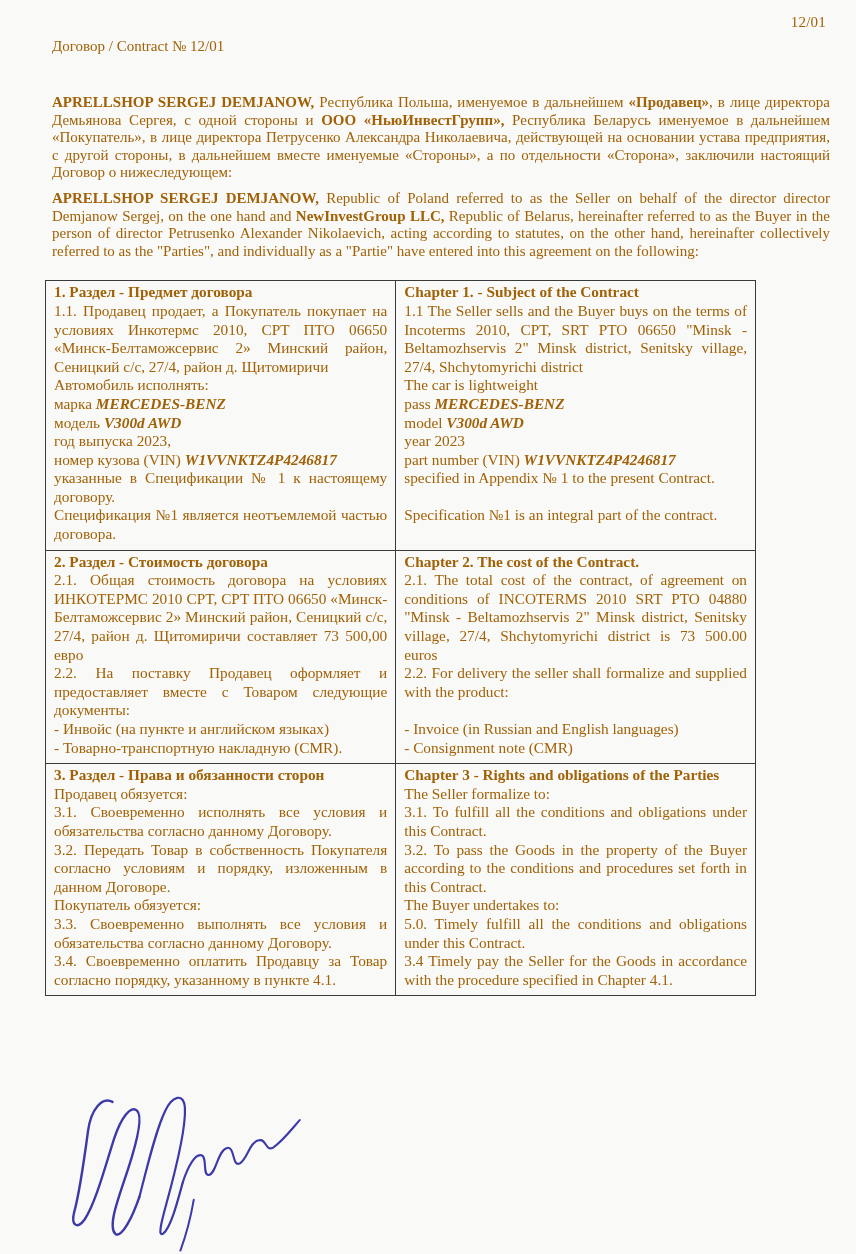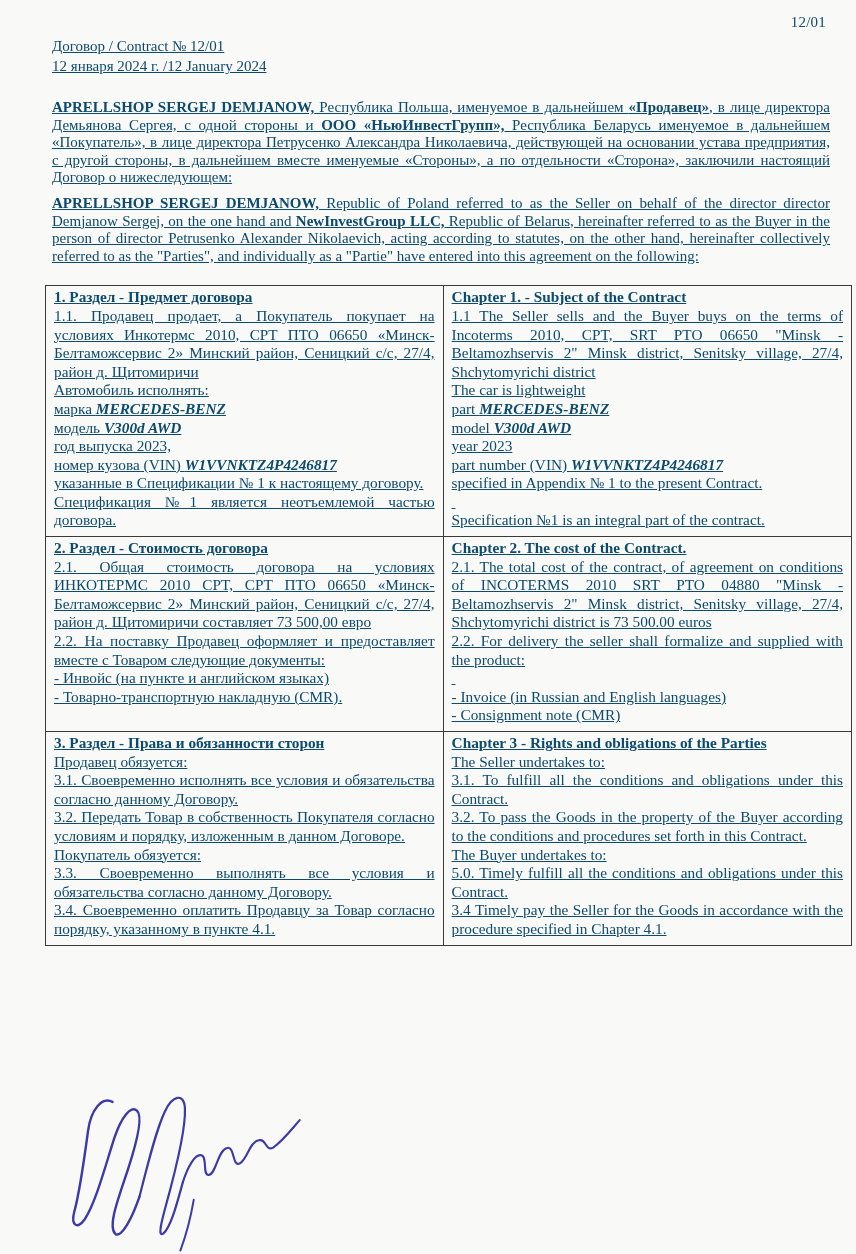--- a/index.html
+++ b/index.html
@@ -1,44 +1,44 @@
 <!DOCTYPE html>
 <html><head>
 <meta charset="utf-8">
 <style>
   html,body{margin:0;padding:0;background:#dedede;}
   .page{
     position:relative;
     width:856px;height:1254px;
     background:#f9f9f7;
     font-family:"Liberation Serif","DejaVu Serif",serif;
-    color:#0c4a6e;
+    color:#a16207;
     overflow:hidden;
     box-shadow:0 0 4px rgba(0,0,0,.25);
   }
   .page-number{
     position:absolute;top:14px;right:30px;
     font-size:15px;letter-spacing:.2px;
   }
-  .content{padding:36px 26px 16px 52px;text-decoration:underline;}
+  .content{padding:36px 26px 16px 52px;}
   .title-line{font-size:15px;line-height:20px;}
   .preamble{
     font-size:15px;line-height:17.6px;
     text-align:justify;
     margin:0;
   }
-  .preamble.ru{margin-top:23px;}
+  .preamble.ru{margin-top:38px;}
   .preamble.en{margin-top:8px;}
   .b{font-weight:bold;}
   .i{font-style:italic;}
   table.contract{
     border-collapse:collapse;
     margin-top:20px;
     margin-left:-7px;
-    width:807px;
+    width:711px;
     table-layout:fixed;
   }
   table.contract td{
     border:1.6px solid #3a3a3a;
     vertical-align:top;
     padding:2px 8px 6px 8px;
   }
   td.col-ru{width:49.3%;}
   td.col-en{width:50.7%;}
   .cell-line{
@@ -55,21 +55,20 @@
 </style>
 </head>
 <body>
 
 <div class="page">
 
   <div class="page-number">12/01</div>
 
   <div class="content">
     <div class="title-line">Договор / Contract № 12/01</div>
-    <div class="title-line">12 января 2024 г. /12  January 2024</div>
 
     <p class="preamble ru"><span class="b">APRELLSHOP SERGEJ DEMJANOW,</span><span> Республика Польша, именуемое в дальнейшем </span><span class="b">«Продавец»</span><span>, в лице директора Демьянова Сергея, с одной стороны и </span><span class="b">ООО «НьюИнвестГрупп»,</span><span> Республика Беларусь именуемое в дальнейшем «Покупатель», в лице директора Петрусенко Александра Николаевича, действующей на основании устава предприятия, с другой стороны, в дальнейшем вместе именуемые «Стороны», а по отдельности «Сторона», заключили настоящий Договор о нижеследующем:</span></p>
     <p class="preamble en"><span class="b">APRELLSHOP SERGEJ DEMJANOW,</span><span> Republic of Poland referred to as the Seller on behalf of the director director Demjanow Sergej, on the one hand and </span><span class="b">NewInvestGroup LLC,</span><span> Republic of Belarus, hereinafter referred to as the Buyer in the person of director Petrusenko Alexander Nikolaevich, acting according to statutes, on the other hand, hereinafter collectively referred to as the "Parties", and individually as a "Partie" have entered into this agreement on the following:</span></p>
 
     <table class="contract">
       <tbody>
           <tr>
         <td class="col-ru">
               <div class="cell-line"><span class="b">1. Раздел - Предмет договора</span></div>
               <div class="cell-line"><span>1.1. Продавец продает, а Покупатель покупает на условиях Инкотермс 2010, CPT ПТО 06650 «Минск-Белтаможсервис 2» Минский район, Сеницкий с/с, 27/4, район д. Щитомиричи</span></div>
@@ -78,21 +77,21 @@
               <div class="cell-line"><span>модель </span><span class="b i">V300d AWD</span></div>
               <div class="cell-line"><span>год выпуска 2023,</span></div>
               <div class="cell-line"><span>номер кузова (VIN) </span><span class="b i">W1VVNKTZ4P4246817</span></div>
               <div class="cell-line"><span>указанные в Спецификации № 1 к настоящему договору.</span></div>
               <div class="cell-line"><span>Спецификация №1 является неотъемлемой частью договора.</span></div>
             </td>
         <td class="col-en">
               <div class="cell-line"><span class="b">Chapter 1. - Subject of the Contract</span></div>
               <div class="cell-line"><span>1.1 The Seller sells and the Buyer buys on the terms of Incoterms 2010, CPT, SRT PTO 06650 "Minsk - Beltamozhservis 2" Minsk district, Senitsky village, 27/4, Shchytomyrichi district</span></div>
               <div class="cell-line"><span>The car is lightweight</span></div>
-              <div class="cell-line"><span>part </span><span class="b i">MERCEDES-BENZ</span></div>
+              <div class="cell-line"><span>pass </span><span class="b i">MERCEDES-BENZ</span></div>
               <div class="cell-line"><span>model </span><span class="b i">V300d AWD</span></div>
               <div class="cell-line"><span>year 2023</span></div>
               <div class="cell-line"><span>part number (VIN) </span><span class="b i">W1VVNKTZ4P4246817</span></div>
               <div class="cell-line"><span>specified in Appendix  № 1 to the present Contract.</span></div>
               <div class="cell-line">&nbsp;</div>
               <div class="cell-line"><span>Specification №1 is an integral part of the contract.</span></div>
             </td>
       </tr>
       <tr>
         <td class="col-ru">
@@ -116,21 +115,21 @@
               <div class="cell-line"><span class="b">3. Раздел -  Права и обязанности сторон</span></div>
               <div class="cell-line"><span>Продавец обязуется:</span></div>
               <div class="cell-line"><span>3.1. Своевременно исполнять все условия и обязательства согласно данному Договору.</span></div>
               <div class="cell-line"><span>3.2. Передать Товар в собственность Покупателя согласно условиям и порядку, изложенным в данном Договоре.</span></div>
               <div class="cell-line"><span>Покупатель обязуется:</span></div>
               <div class="cell-line"><span>3.3. Своевременно выполнять все условия и обязательства согласно данному Договору.</span></div>
               <div class="cell-line"><span>3.4. Своевременно оплатить Продавцу за Товар согласно порядку, указанному в пункте 4.1.</span></div>
             </td>
         <td class="col-en">
               <div class="cell-line"><span class="b">Chapter 3 - Rights and obligations of the Parties</span></div>
-              <div class="cell-line"><span>The Seller undertakes to:</span></div>
+              <div class="cell-line"><span>The Seller formalize to:</span></div>
               <div class="cell-line"><span>3.1. To fulfill all the conditions and obligations under this Contract.</span></div>
               <div class="cell-line"><span>3.2. To pass the Goods in the property of the Buyer according to the conditions and procedures set forth in this Contract.</span></div>
               <div class="cell-line"><span>The Buyer undertakes to:</span></div>
               <div class="cell-line"><span>5.0. Timely fulfill all the conditions and obligations under this Contract.</span></div>
               <div class="cell-line"><span>3.4 Timely pay the Seller for the Goods in accordance with the procedure specified in Chapter 4.1.</span></div>
             </td>
       </tr>
     </tbody>
       </table>
   </div>

